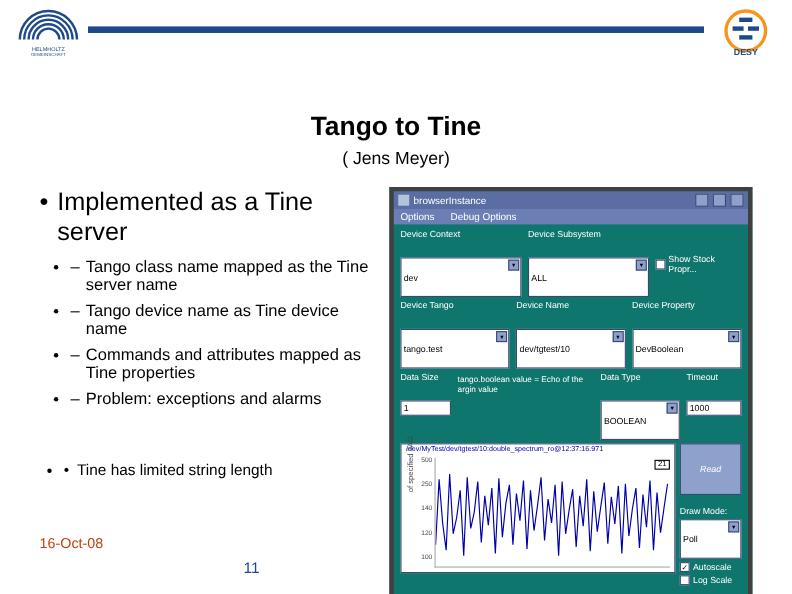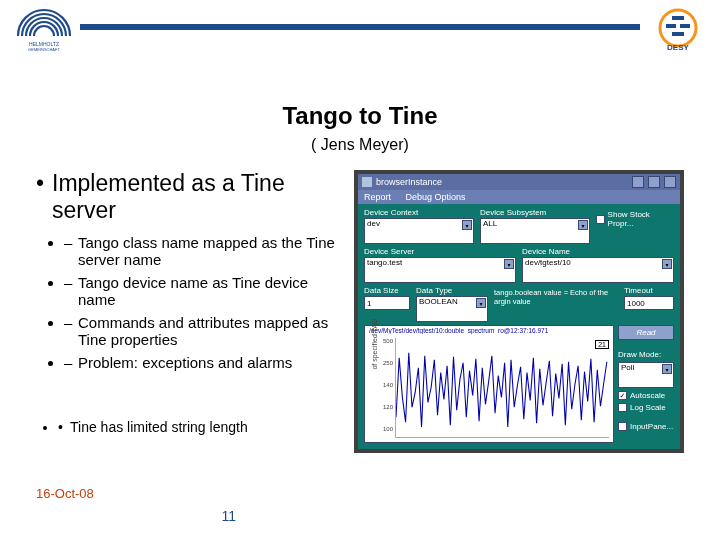--- a/index.html
+++ b/index.html
@@ -46,43 +46,43 @@
     display: flex; align-items: center; color: #fff; font-size: 9px;
     gap: 4px;
   }
   .bwin-titlebar .wicon { width: 10px; height: 10px; background: #b0c4de; display: inline-block; }
   .bwin-titlebar .spacer { flex: 1; }
   .bwin-titlebar .wbtn { width: 12px; height: 12px; background: #8ea0cc; border: 1px solid #3a4870; }
   .bwin-menubar { background: #6b7fb5; padding: 2px 6px; font-size: 9px; color: #fff; }
   .bwin-menubar span { margin-right: 12px; }
   .bwin-body { padding: 4px 6px 6px 6px; }
   .form-row { display: flex; gap: 6px; margin-bottom: 3px; }
-  .form-col { flex: 1; display: flex; flex-direction: column; gap: 1px; }
+  .form-col { flex: 1; display: flex; flex-direction: column; gap: 17px; }
   .form-col label { color: #fff; font-size: 8px; }
   .combo {
     background: #fff; border: 1px solid #3a4870; height: 26px;
-    display: flex; align-items: flex-start; padding: 0 2px;
+    display: flex; align-items: center; padding: 17px 2px;
     font-size: 8px; color: #000; position: relative;
   }
   .combo .arrow { position: absolute; right: 1px; top: 1px; width: 10px; height: 10px;
     background: #8ea0cc; border: 1px solid #3a4870; display: flex; align-items: center; justify-content: center; font-size: 6px; }
   .text-in { background: #fff; border: 1px solid #3a4870; height: 14px; padding: 0 2px; font-size: 8px; display: flex; align-items: center; }
-  .sidecol { width: 78px; display: flex; flex-direction: column; gap: 2px; margin-top: 2px; }
+  .sidecol { width: 78px; display: flex; flex-direction: column; gap: 2px; margin-top: 2px; justify-content: center; }
   .chk { display: flex; align-items: center; gap: 3px; color: #fff; font-size: 8px; }
   .chk .box { width: 9px; height: 9px; background: #fff; border: 1px solid #3a4870; display:flex; align-items:center; justify-content:center; font-size:7px; color:#000;}
   .stat-line { color: #fff; font-size: 7.5px; margin: 2px 0; }
   .chart-area { display: flex; gap: 4px; }
   .chart-box { flex: 1; background: #fff; border: 1px solid #3a4870; height: 118px; position: relative; padding: 12px 4px 4px 30px; }
   .chart-title { position: absolute; top: 1px; left: 4px; right: 4px; font-size: 6.5px; color: #00a; overflow: hidden; white-space: nowrap; }
   .ylabel { position: absolute; left: 1px; top: 50%; transform: translateY(-50%) rotate(-90deg); transform-origin: left center; font-size: 7px; color: #444; width: 80px; text-align: center; margin-left: 8px; }
   .ytick { position: absolute; left: 16px; font-size: 6px; color: #444; text-align: right; width: 12px; }
   .plot { position: absolute; left: 30px; right: 4px; top: 12px; bottom: 4px; border-left: 1px solid #aaa; border-bottom: 1px solid #aaa; }
   .badge { position: absolute; right: 4px; top: 14px; border: 1px solid #000; background: #fff; font-size: 7px; padding: 0 2px; }
   .sidebtns { width: 56px; display: flex; flex-direction: column; gap: 3px; }
-  .btn { background: #8ea0cc; border: 1px solid #3a4870; color: #fff; font-size: 8px; text-align: center; padding: 2px 0; font-style: italic; }
+  .btn { background: #8ea0cc; border: 1px solid #3a4870; color: #fff; font-size: 8px; text-align: center; padding: 18px 0; font-style: italic; }
   .sep { height: 4px; }
 </style>
 </head>
 <body>
 
 <div class="header">
   <svg class="logo-left" viewBox="0 0 60 46">
     <path d="M 4 30 A 26 26 0 0 1 56 30" stroke="#1e4a8c" stroke-width="2.2" fill="none"></path>
     <path d="M 8 30 A 22 22 0 0 1 52 30" stroke="#1e4a8c" stroke-width="2.2" fill="none"></path>
     <path d="M 12 30 A 18 18 0 0 1 48 30" stroke="#1e4a8c" stroke-width="2.2" fill="none"></path>
@@ -125,21 +125,21 @@
     <div class="bwin">
       <div class="bwin-titlebar">
         <span class="wicon"></span>
         <span>browserInstance</span>
         <span class="spacer"></span>
         <span class="wbtn"></span>
         <span class="wbtn"></span>
         <span class="wbtn"></span>
       </div>
       <div class="bwin-menubar">
-        <span>Report</span>
+        <span>Options</span>
         <span>Debug Options</span>
       </div>
       <div class="bwin-body">
         <div class="form-row">
           <div class="form-col">
             <label>Device Context</label>
             <div class="combo">
                 <span>dev</span>
                 <span class="arrow">▾</span>
               </div>
@@ -153,50 +153,57 @@
           </div>
           <div class="sidecol">
             <div class="chk">
                 <span class="box"></span>
                 <span>Show Stock Propr...</span>
               </div>
           </div>
         </div>
         <div class="form-row">
           <div class="form-col">
-            <label>Device Server</label>
+            <label>Device Tango</label>
             <div class="combo">
                 <span>tango.test</span>
                 <span class="arrow">▾</span>
               </div>
           </div>
           <div class="form-col">
             <label>Device Name</label>
             <div class="combo">
                 <span>dev/tgtest/10</span>
+                <span class="arrow">▾</span>
+              </div>
+          </div>
+          <div class="form-col">
+            <label>Device Property</label>
+            <div class="combo">
+                <span>DevBoolean</span>
                 <span class="arrow">▾</span>
               </div>
           </div>
         </div>
         <div class="form-row">
           <div class="form-col" style="max-width:46px">
             <label>Data Size</label>
             <div class="text-in">
                 <span>1</span>
               </div>
           </div>
+          <div class="form-col">
+            <div class="stat-line">tango.boolean value = Echo of the argin value</div>
+          </div>
           <div class="form-col" style="max-width:72px">
             <label>Data Type</label>
             <div class="combo">
                 <span>BOOLEAN</span>
                 <span class="arrow">▾</span>
               </div>
-          </div>
-          <div class="form-col">
-            <div class="stat-line">tango.boolean value = Echo of the argin value</div>
           </div>
           <div class="form-col" style="max-width:50px">
             <label>Timeout</label>
             <div class="text-in">
                 <span>1000</span>
               </div>
           </div>
         </div>
 
         <div class="chart-area">

